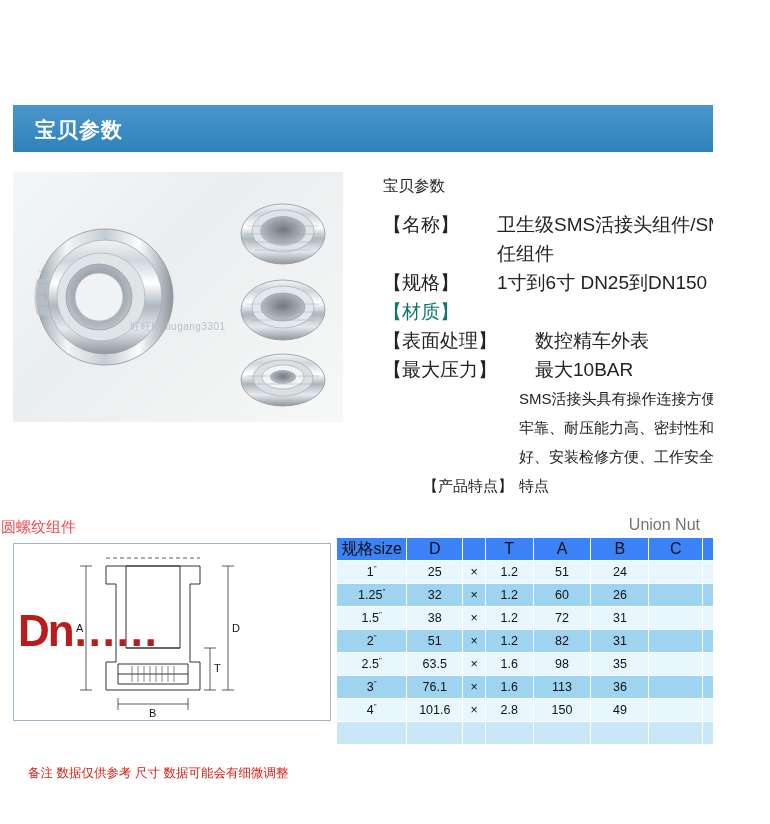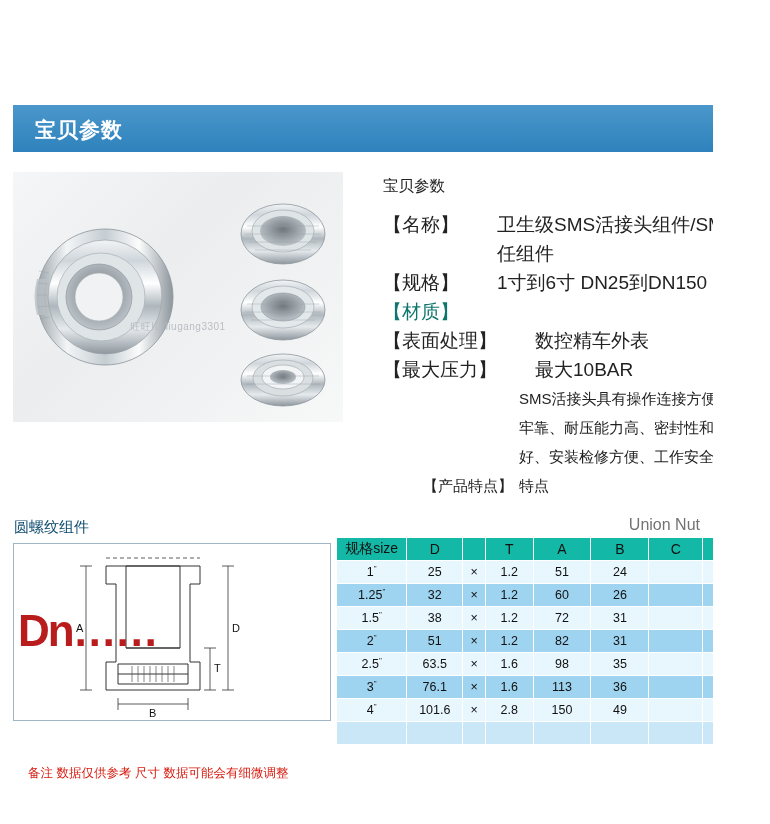--- a/index.html
+++ b/index.html
@@ -88,24 +88,24 @@
     line-height: 29px;
     display: flex;
     align-items: flex-end;
     margin-left: 40px;
   }
   .spec-feature .spec-val { max-width: 290px; }
 
   
   .section-label {
     position: absolute;
-    left: 14px;
+    left: 1px;
     top: 518px;
     font-size: 15px;
-    color: #0c4a6e;
+    color: #ef4444;
   }
   .union-nut {
     position: absolute;
     right: 13px;
     top: 516px;
     font-size: 16px;
     color: #737373;
   }
 
   .drawing {
@@ -140,21 +140,21 @@
     font-size: 12.5px;
     color: #111;
   }
   .table th, .table td {
     border: 1px solid #ffffff;
     height: 23px;
     text-align: center;
     font-weight: normal;
     padding: 0;
   }
-  .table thead th { background: #14b8a6; font-size: 14px; }
+  .table thead th { background: #3b82f6; font-size: 16px; }
   .table tbody tr.odd td { background: #e8f6fd; }
   .table tbody tr.even td { background: #9fd4f0; }
   .table tbody tr.spacer td { background: #c9e7f7; height: 23px; }
   .col-size { width: 68px; }
   .col-d { width: 54px; }
   .col-x { width: 22px; }
   .col-t { width: 46px; }
   .col-a { width: 56px; }
   .col-b { width: 56px; }
   .col-c { width: 52px; }

